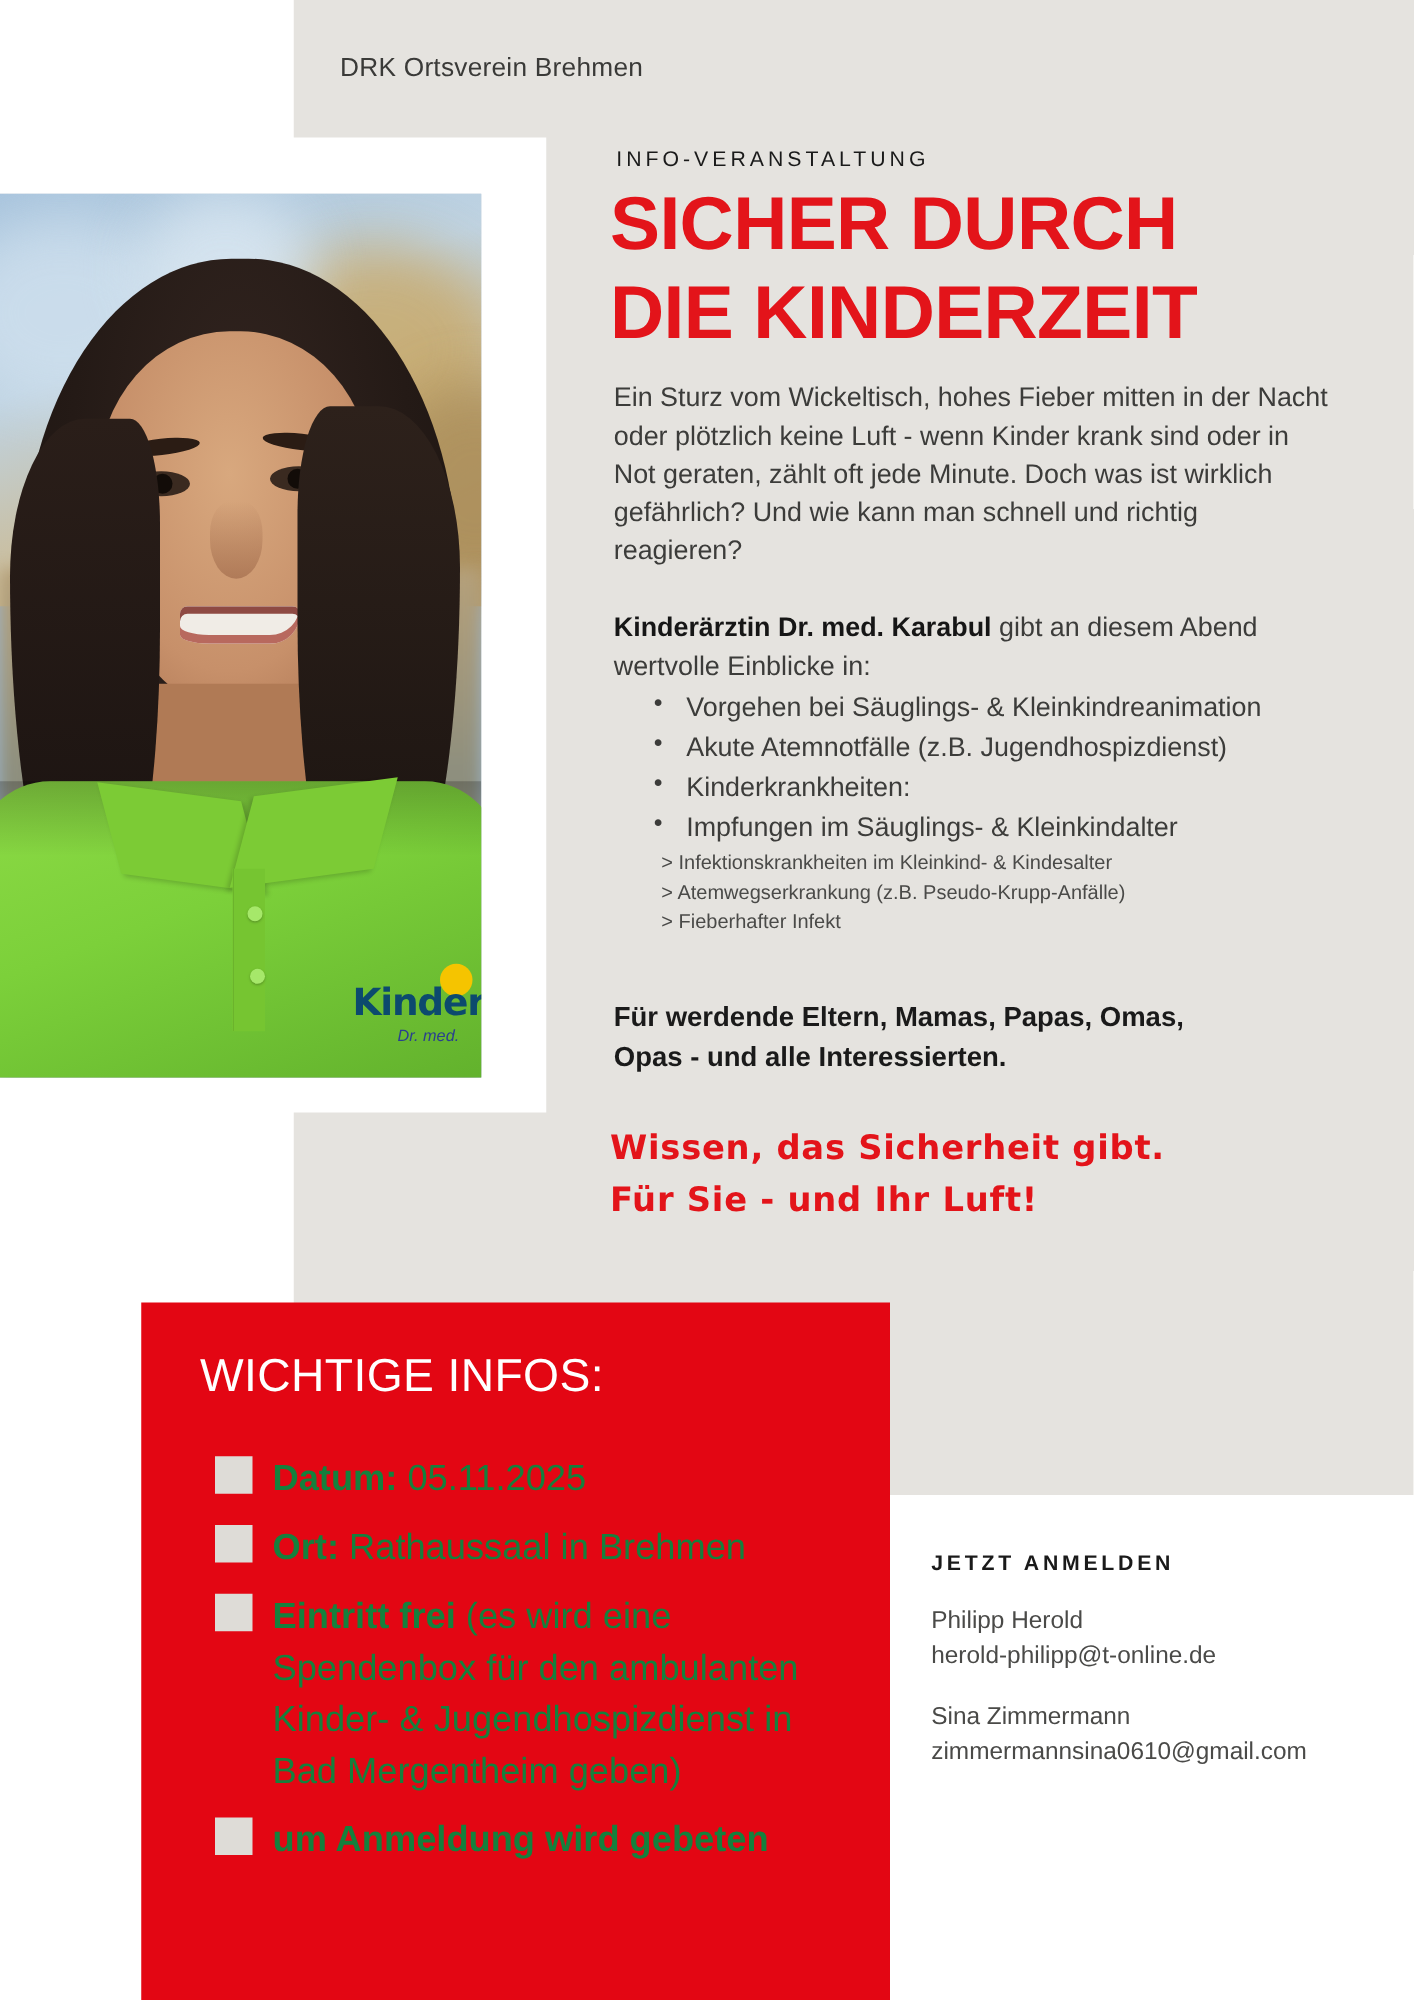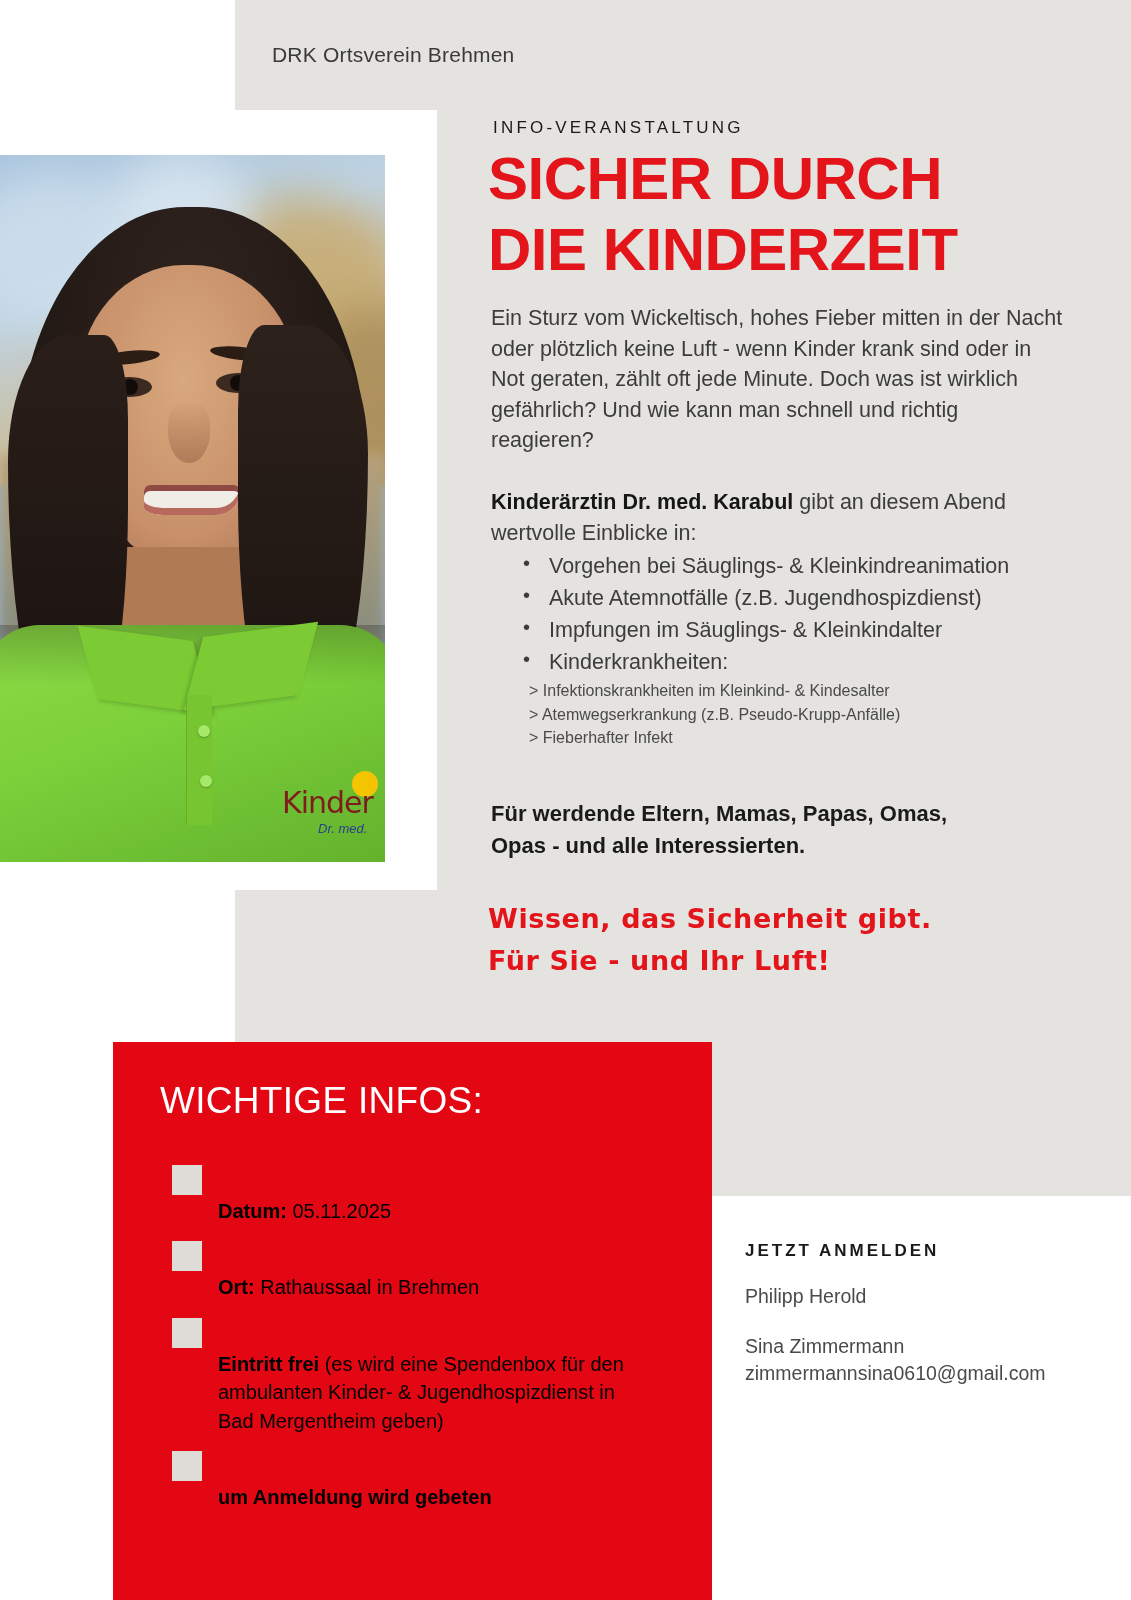--- a/index.html
+++ b/index.html
@@ -190,22 +190,22 @@
     border-radius: 50%;
     background: #a6e86a;
     box-shadow: 0 1px 2px rgba(0,0,0,.25);
   }
   .photo .btn1 { left: 198px; top: 570px; }
   .photo .btn2 { left: 200px; top: 620px; }
   .photo .logo {
     position: absolute;
     left: 282px; top: 630px;
     font-size: 30px;
-    font-weight: normal;
-    color: #7f1d1d;
+    font-weight: bold;
+    color: #0c4a6e;
     letter-spacing: -1px;
     font-family: "DejaVu Sans", sans-serif;
   }
   .photo .logo-sub {
     position: absolute;
     left: 318px; top: 666px;
     font-size: 13px;
     color: #2a3f8f;
     font-style: italic;
   }
@@ -351,25 +351,24 @@
   }
   .info-box-check {
     flex: 0 0 auto;
     width: 30px;
     height: 30px;
     background: #dedcd7;
     margin-right: 16px;
     margin-top: 2px;
   }
   .info-text {
-    font-size: 20px;
+    font-size: 29px;
     line-height: 1.42;
-    color: #000000;
+    color: #15803d;
     padding-top: 0px;
-    margin-top: 34px;
   }
   .info-text b { font-weight: bold; }
 
   
   .reg-title {
     position: absolute;
     left: 745px;
     top: 1241px;
     font-size: 17px;
     font-weight: bold;
@@ -437,22 +436,22 @@
 
   <div class="lead">Ein Sturz vom Wickeltisch, hohes Fieber mitten in der Nacht oder plötzlich keine Luft - wenn Kinder krank sind oder in Not geraten, zählt oft jede Minute. Doch was ist wirklich gefährlich? Und wie kann man schnell und richtig reagieren?</div>
 
   <div class="speaker">
     <b>Kinderärztin Dr. med. Karabul</b><span> gibt an diesem Abend wertvolle Einblicke in:</span>
   </div>
 
   <ul class="topics">
     <li>Vorgehen bei Säuglings- &amp; Kleinkindreanimation</li>
     <li>Akute Atemnotfälle (z.B. Jugendhospizdienst)</li>
+    <li>Kinderkrankheiten:</li>
     <li>Impfungen im Säuglings- &amp; Kleinkindalter</li>
-    <li>Kinderkrankheiten:</li>
   </ul>
 
   <div class="subtopics">
     <div>&gt; Infektionskrankheiten im Kleinkind- &amp; Kindesalter</div>
     <div>&gt; Atemwegserkrankung (z.B. Pseudo-Krupp-Anfälle)</div>
     <div>&gt; Fieberhafter Infekt</div>
   </div>
 
   <div class="audience">
     <div>Für werdende Eltern, Mamas, Papas, Omas,</div>
@@ -489,18 +488,19 @@
       <div class="info-box-check"></div>
       <div class="info-text">
         <b>um Anmeldung wird gebeten</b><span></span>
       </div>
     </div>
   </div>
 
   <div class="reg-title">JETZT ANMELDEN</div>
   <div class="reg-block">
     <div>Philipp Herold</div>
+    <div>herold-philipp@t-online.de</div>
     <div class="gap"></div>
     <div>Sina Zimmermann</div>
     <div>zimmermannsina0610@gmail.com</div>
   </div>
 
 </div>
 
 </body></html>

